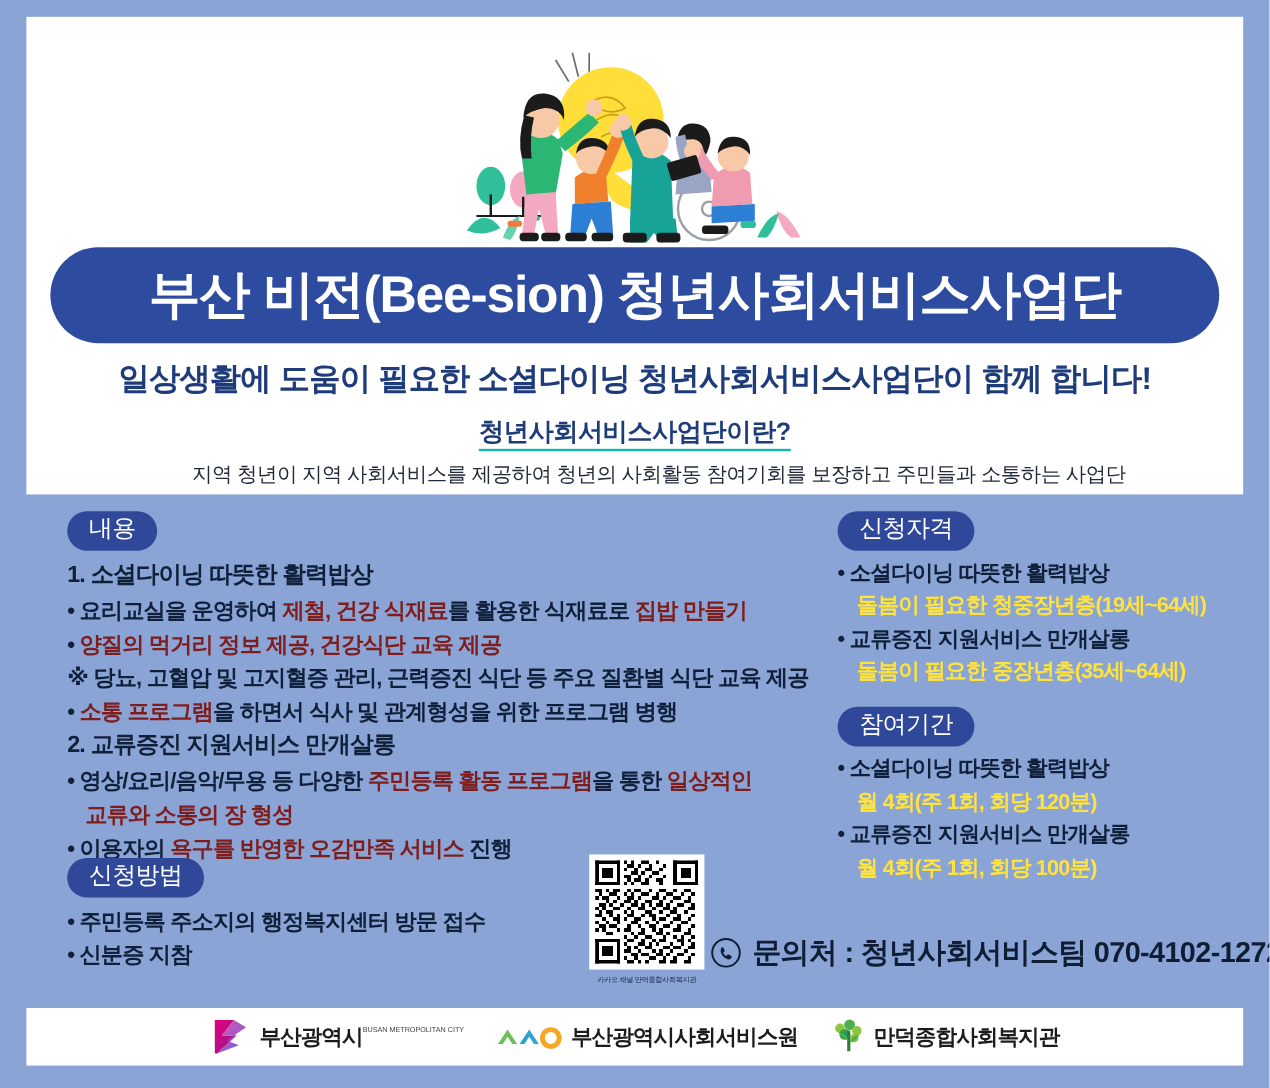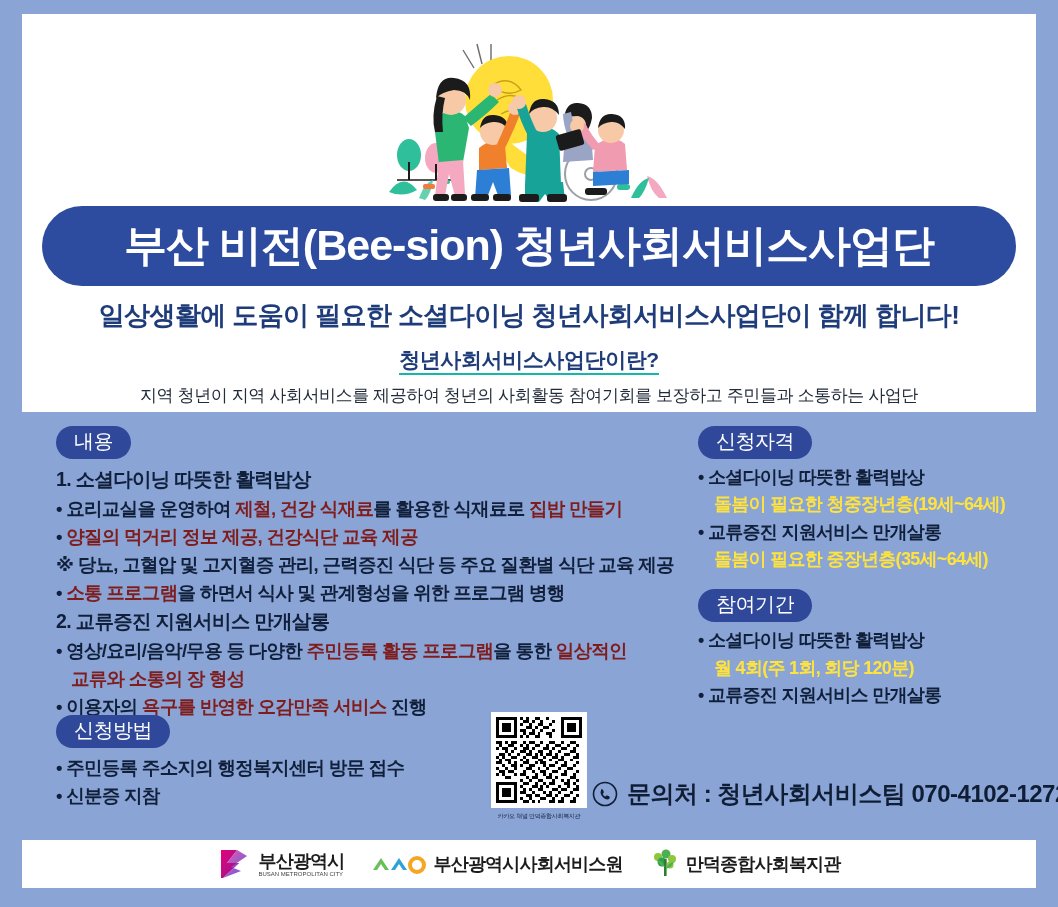--- a/index.html
+++ b/index.html
@@ -87,20 +87,21 @@
 
   .desc {
     position: absolute;
     left: 0;
     top: 370px;
     width: 100%;
     text-align: center;
     color: #222b3a;
     font-size: 17px;
     letter-spacing: -0.4px;
+    padding-left: 20px;
   }
 
   
   .content {
     position: absolute;
     left: 22px;
     top: 412px;
     width: 1014px;
     height: 428px;
     box-sizing: border-box;
@@ -227,21 +228,21 @@
     white-space: nowrap;
   }
   .logo .lsub {
     font-size: 6px;
     color: #444;
     letter-spacing: 0px;
     white-space: nowrap;
     display: block;
     margin-top: 1px;
   }
-  .logo-txtcol { display: flex; flex-direction: column; line-height: 1; }
+  .logo-txtcol { display: flex; flex-direction: row; line-height: 1; }
 </style>
 </head>
 <body>
 
 <div id="poster">
 
   <div class="header-panel">
 
     <svg class="illo" viewBox="0 0 300 185">
 
@@ -366,20 +367,21 @@
           <div class="line r-sub">돌봄이 필요한 중장년층(35세~64세)</div>
         </div>
 
       <div style="height:16px"></div>
 
       <div class="badge">참여기간</div>
       <div id="period-entries" class="r-block">
           <div class="line">• 소셜다이닝 따뜻한 활력밥상</div>
           <div class="line r-sub">월 4회(주 1회, 회당 120분)</div>
           <div class="line">• 교류증진 지원서비스 만개살롱</div>
+          <div class="line r-sub">월 4회(주 1회, 회당 100분)</div>
         </div>
     </div>
 
     <div class="apply">
       <div class="badge">신청방법</div>
       <div id="apply-bullets" class="blk">
           <div class="line">• 주민등록 주소지의 행정복지센터 방문 접수</div>
           <div class="line">• 신분증 지참</div>
         </div>
     </div>

